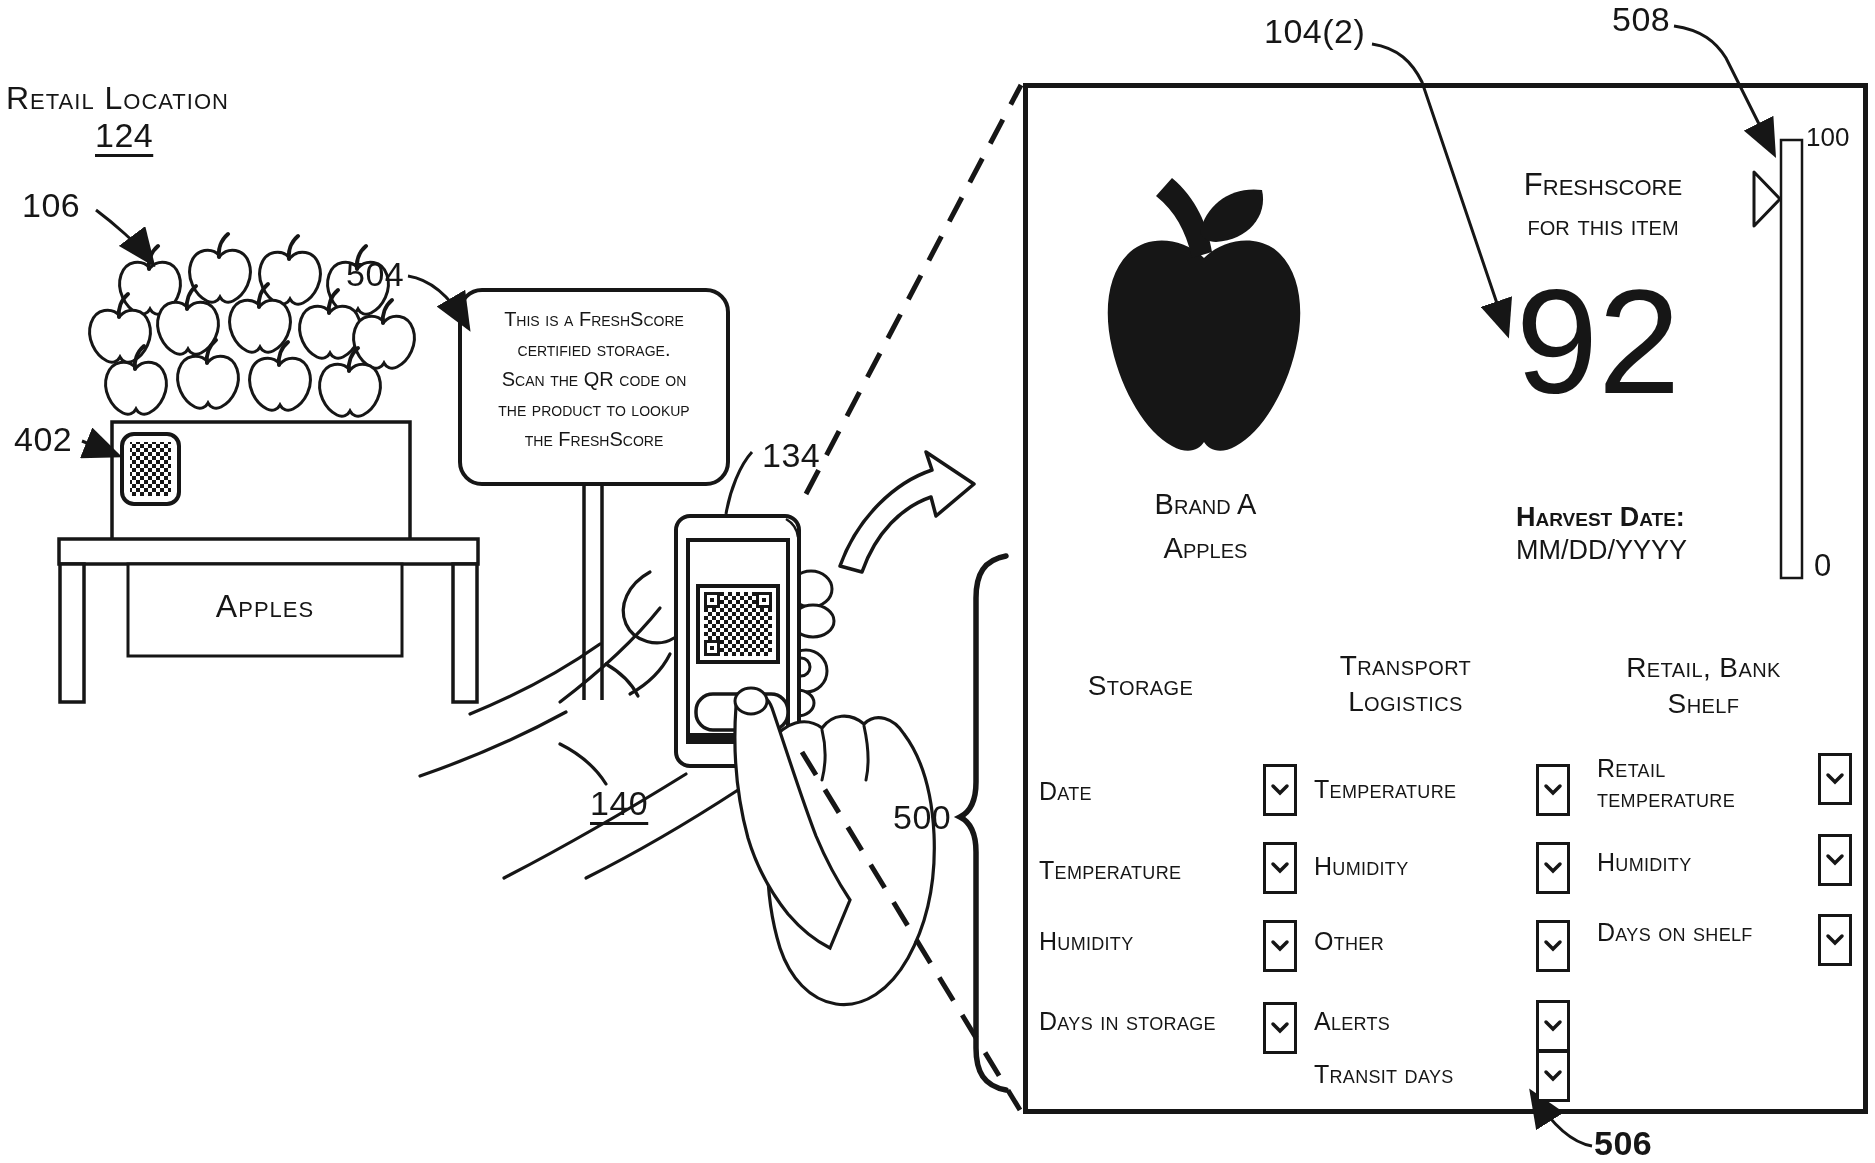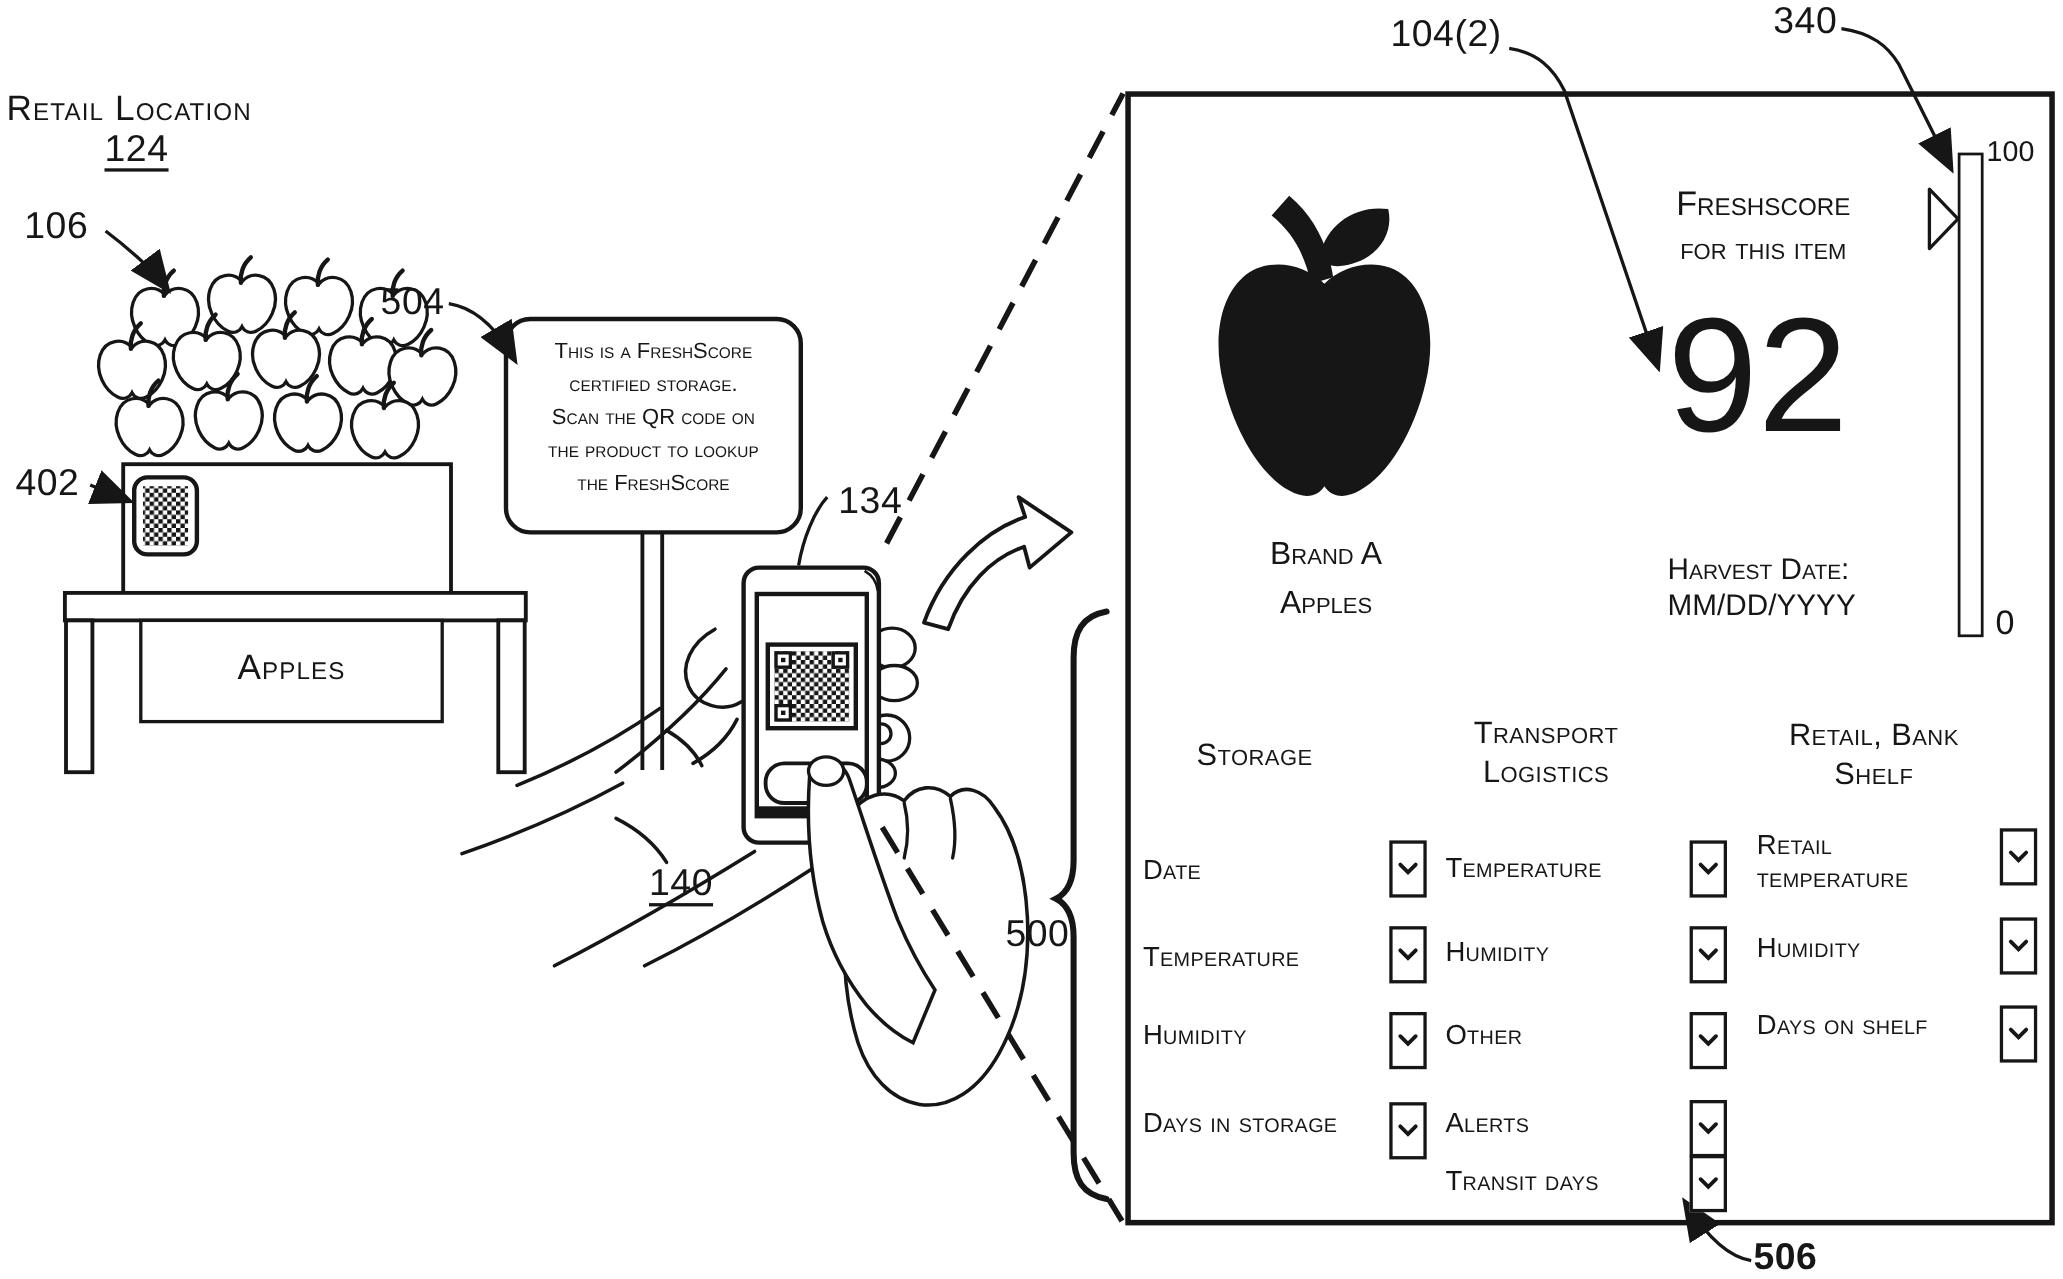--- a/index.html
+++ b/index.html
@@ -160,24 +160,24 @@
   </g>
 </svg>
 
 <div class="txt sc" style="left:6px;top:80px;font-size:32px;letter-spacing:1px;">Retail Location</div>
 <div class="txt ref und" style="left:95px;top:116px;">124</div>
 <div class="txt ref" style="left:22px;top:186px;">106</div>
 <div class="txt ref" style="left:14px;top:420px;">402</div>
 <div class="txt ref" style="left:346px;top:255px;">504</div>
 <div class="txt ref" style="left:762px;top:436px;">134</div>
 <div class="txt ref und" style="left:590px;top:784px;">140</div>
-<div class="txt ref" style="left:914px;top:798px;margin-top:32px;">500</div>
+<div class="txt ref" style="left:893px;top:798px;">500</div>
 <div class="txt ref" style="left:1594px;top:1124px;font-weight:bold;">506</div>
 <div class="txt ref" style="left:1264px;top:12px;">104(2)</div>
-<div class="txt ref" style="left:1612px;top:0px;">340</div>
+<div class="txt ref" style="left:1612px;top:0px;">508</div>
 
 <div class="txt sc ctr signtxt" style="left:462px;top:304px;width:264px;">
   <div>This is a FreshScore</div>
   <div>certified storage.</div>
   <div>Scan the QR code on</div>
   <div>the product to lookup</div>
   <div>the FreshScore</div>
 </div>
 
 <div class="txt sc ctr" style="left:128px;top:588px;width:274px;font-size:32px;letter-spacing:1px;">Apples</div>
@@ -187,21 +187,21 @@
 <div class="txt ctr" style="left:1448px;top:268px;width:300px;font-size:148px;line-height:1;">92</div>
 
 <div class="txt" style="left:1806px;top:122px;font-size:26px;">100</div>
 <div class="txt" style="left:1814px;top:548px;font-size:31px;">0</div>
 
 <div class="txt sc ctr" style="left:1108px;top:482px;width:195px;font-size:29px;line-height:44px;">
   <div>Brand A</div>
   <div>Apples</div>
 </div>
 
-<div class="txt sc" style="left:1516px;top:502px;font-size:27px;">Harvest Date:</div>
+<div class="txt sc" style="left:1516px;top:502px;font-size:27px;font-weight:bold;">Harvest Date:</div>
 <div class="txt" style="left:1516px;top:535px;font-size:27px;">MM/DD/YYYY</div>
 
 <div class="hdr" style="left:1063px;top:668px;width:155px;">
   <div>Storage</div>
 </div>
 <div class="hdr" style="left:1318px;top:648px;width:175px;">
   <div>Transport</div>
   <div>Logistics</div>
 </div>
 <div class="hdr" style="left:1606px;top:650px;width:195px;">

